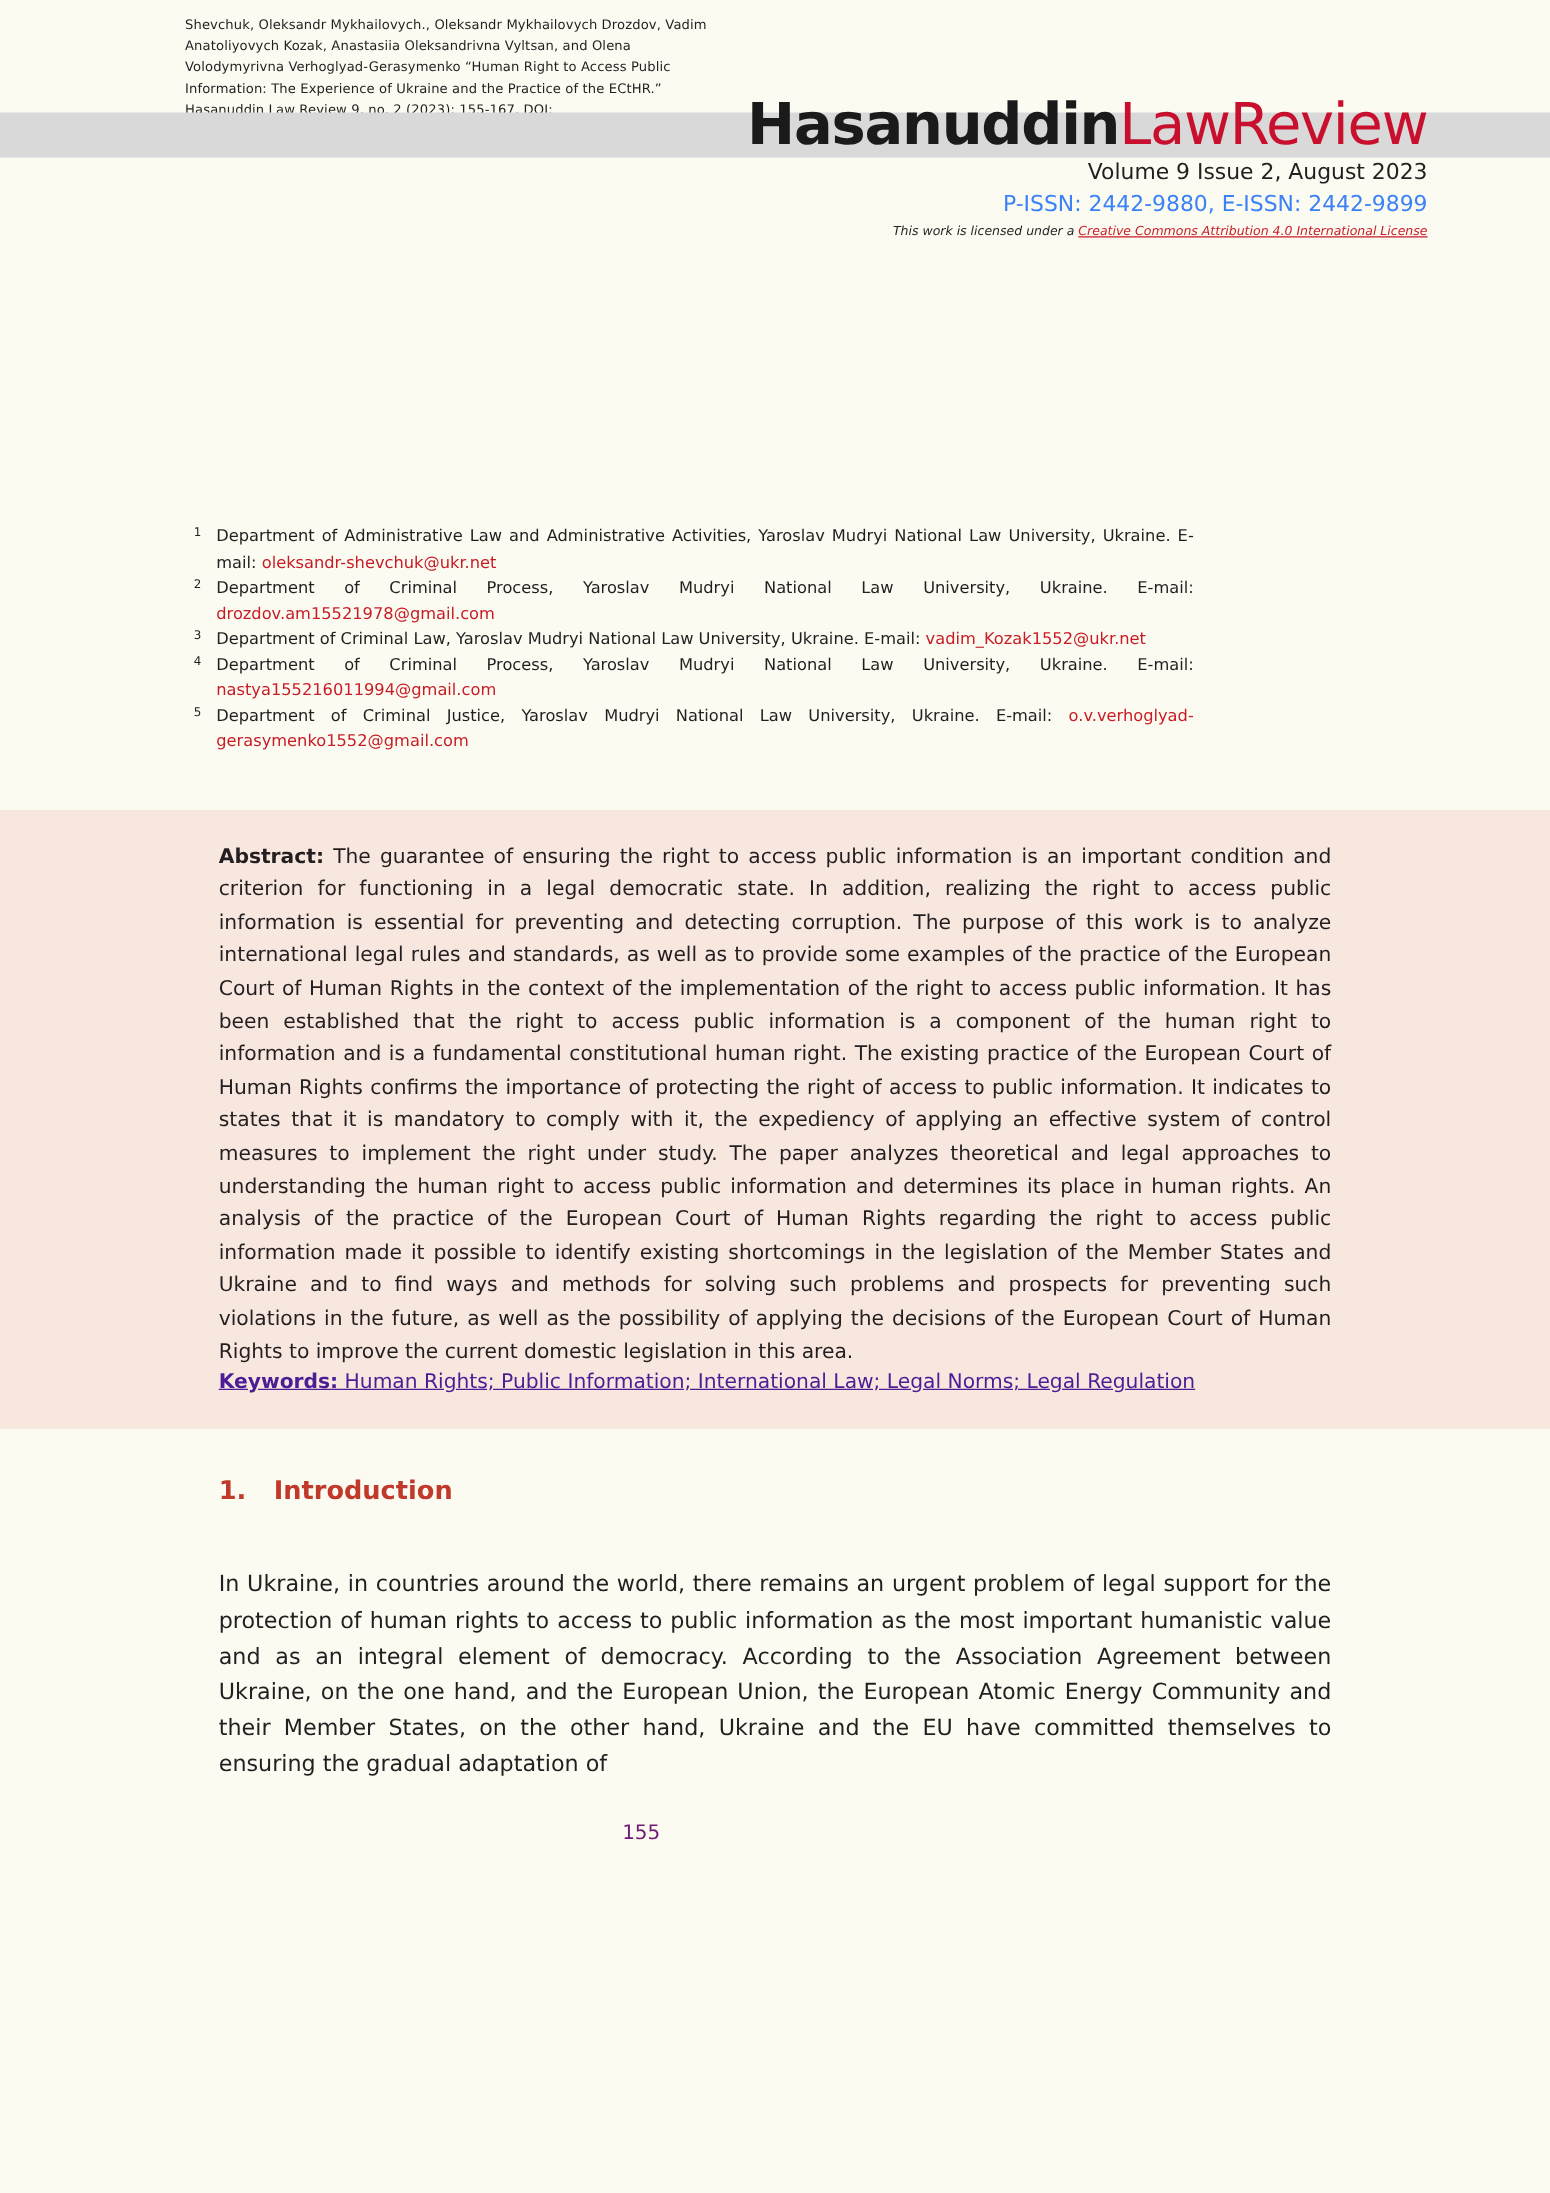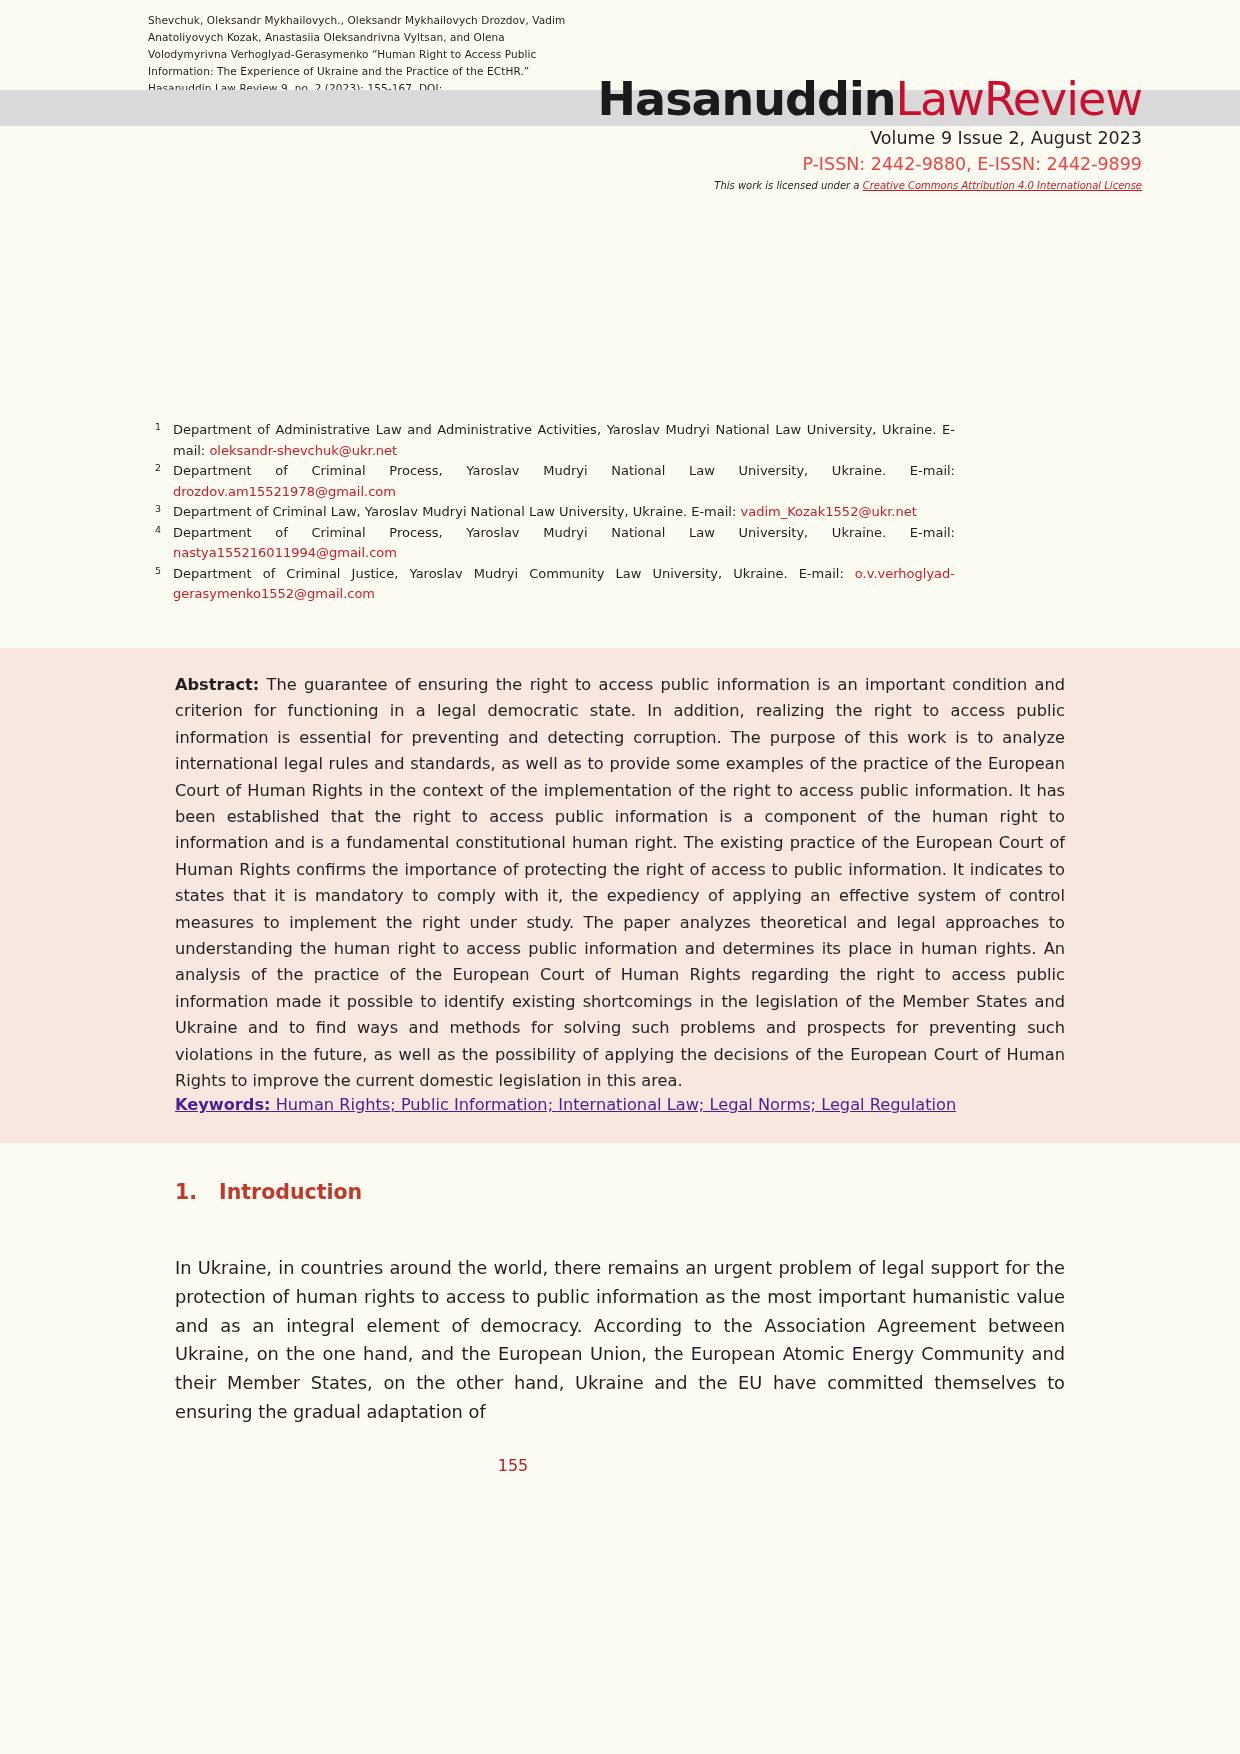--- a/index.html
+++ b/index.html
@@ -64,21 +64,21 @@
     font-size: 17.5px;
     color: #231f20;
     text-align: right;
     white-space: nowrap;
   }
   .issn-line {
     position: absolute;
     right: 98px;
     top: 154px;
     font-size: 17.5px;
-    color: #ef4444;
+    color: #3b82f6;
     text-align: right;
     white-space: nowrap;
   }
   .license-line {
     position: absolute;
     right: 98px;
     top: 180px;
     font-size: 10px;
     font-style: italic;
     color: #231f20;
@@ -203,21 +203,21 @@
   }
 
   
   .page-number {
     position: absolute;
     left: 0;
     top: 1456px;
     width: 1026px;
     text-align: center;
     font-size: 16px;
-    color: #b91c1c;
+    color: #701a75;
   }
 </style>
 </head>
 <body>
 
 <div class="page">
 
   <div class="citation">
     <span>Shevchuk, Oleksandr Mykhailovych., Oleksandr Mykhailovych Drozdov, Vadim Anatoliyovych Kozak, Anastasiia Oleksandrivna Vyltsan, and Olena Volodymyrivna Verhoglyad-Gerasymenko “Human Right to Access Public Information: The Experience of Ukraine and the Practice of the ECtHR.” </span><span class="ital">Hasanuddin Law Review</span><span> 9, no. 2 (2023): 155-167. DOI: </span><span class="doi">10.20956/halrev.v9i2.4396</span>
   </div>
@@ -245,21 +245,21 @@
     <div class="affil">
       <span class="marker">2</span><span>Department of Criminal Process, Yaroslav Mudryi National Law University, Ukraine. E-mail: </span><span class="mail">drozdov.am15521978@gmail.com</span>
     </div>
     <div class="affil">
       <span class="marker">3</span><span>Department of Criminal Law, Yaroslav Mudryi National Law University, Ukraine. E-mail: </span><span class="mail">vadim_Kozak1552@ukr.net</span>
     </div>
     <div class="affil">
       <span class="marker">4</span><span>Department of Criminal Process, Yaroslav Mudryi National Law University, Ukraine. E-mail: </span><span class="mail">nastya155216011994@gmail.com</span>
     </div>
     <div class="affil">
-      <span class="marker">5</span><span>Department of Criminal Justice, Yaroslav Mudryi Community Law University, Ukraine. E-mail: </span><span class="mail">o.v.verhoglyad-gerasymenko1552@gmail.com</span>
+      <span class="marker">5</span><span>Department of Criminal Justice, Yaroslav Mudryi National Law University, Ukraine. E-mail: </span><span class="mail">o.v.verhoglyad-gerasymenko1552@gmail.com</span>
     </div>
   </div>
 
   <div class="abstract-band"></div>
 
   <div class="abstract">
     <span class="lbl">Abstract:</span><span> The guarantee of ensuring the right to access public information is an important condition and criterion for functioning in a legal democratic state. In addition, realizing the right to access public information is essential for preventing and detecting corruption. The purpose of this work is to analyze international legal rules and standards, as well as to provide some examples of the practice of the European Court of Human Rights in the context of the implementation of the right to access public information. It has been established that the right to access public information is a component of the human right to information and is a fundamental constitutional human right. The existing practice of the European Court of Human Rights confirms the importance of protecting the right of access to public information. It indicates to states that it is mandatory to comply with it, the expediency of applying an effective system of control measures to implement the right under study. The paper analyzes theoretical and legal approaches to understanding the human right to access public information and determines its place in human rights. An analysis of the practice of the European Court of Human Rights regarding the right to access public information made it possible to identify existing shortcomings in the legislation of the Member States and Ukraine and to find ways and methods for solving such problems and prospects for preventing such violations in the future, as well as the possibility of applying the decisions of the European Court of Human Rights to improve the current domestic legislation in this area.</span>
   </div>
 
   <div class="keywords">

